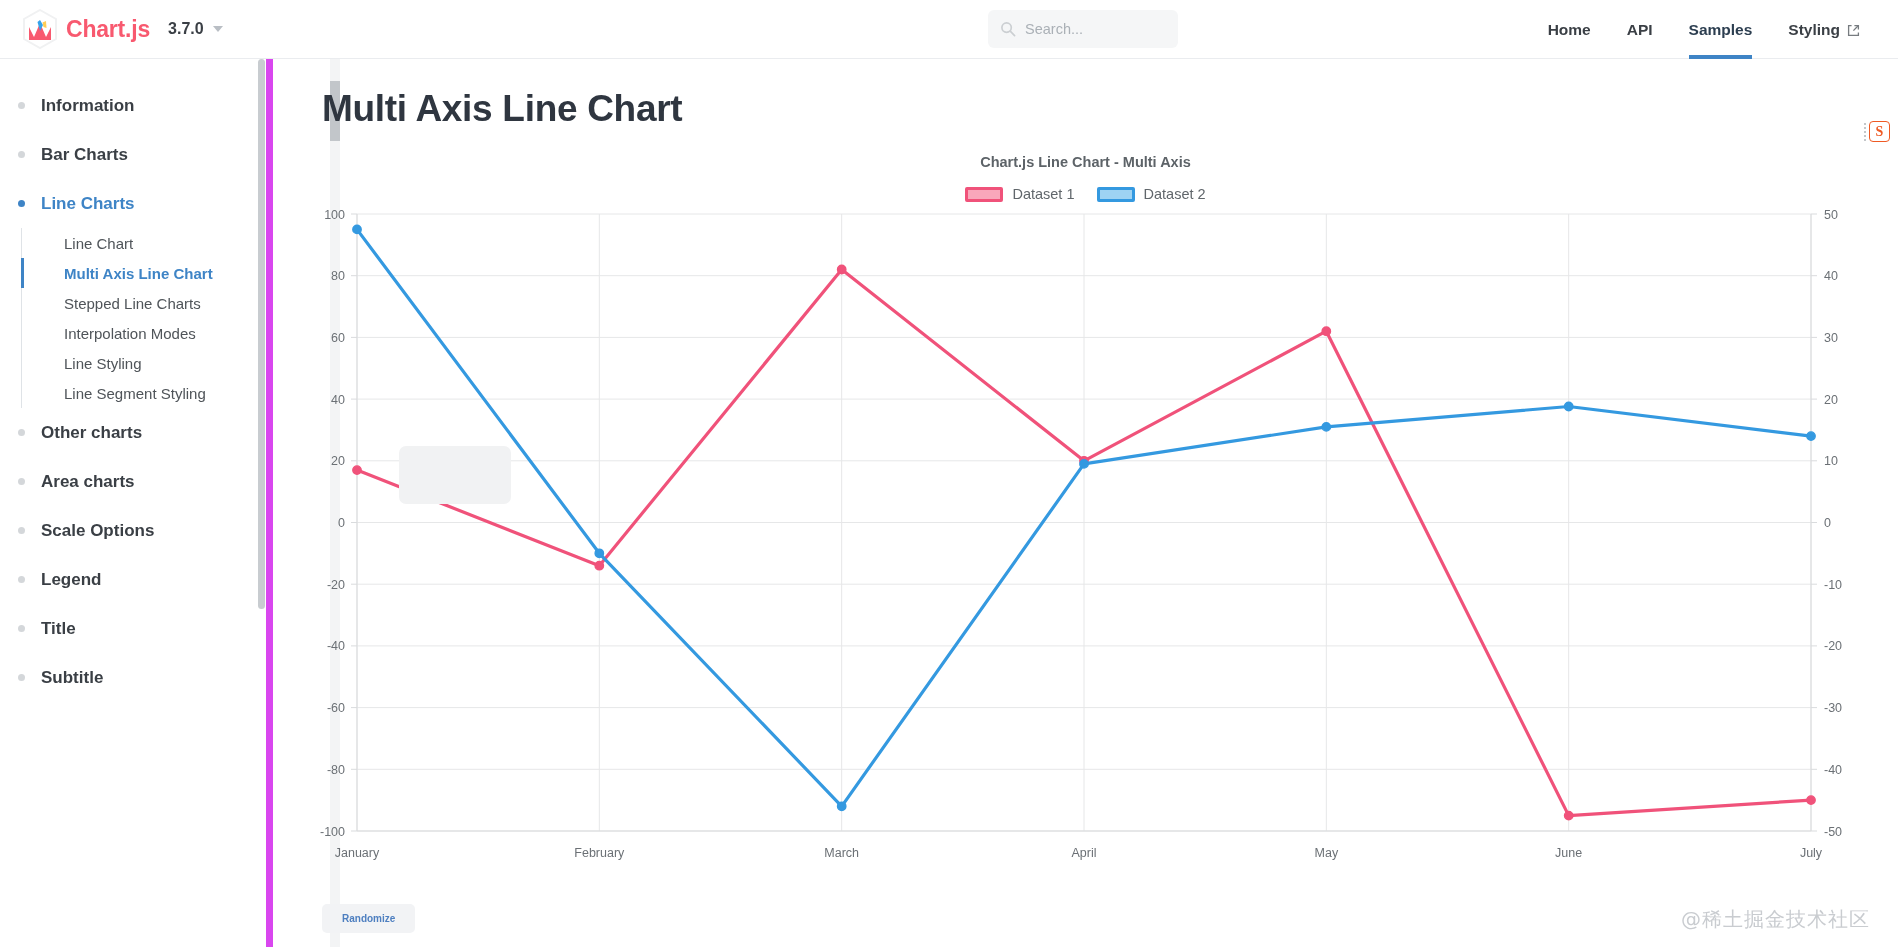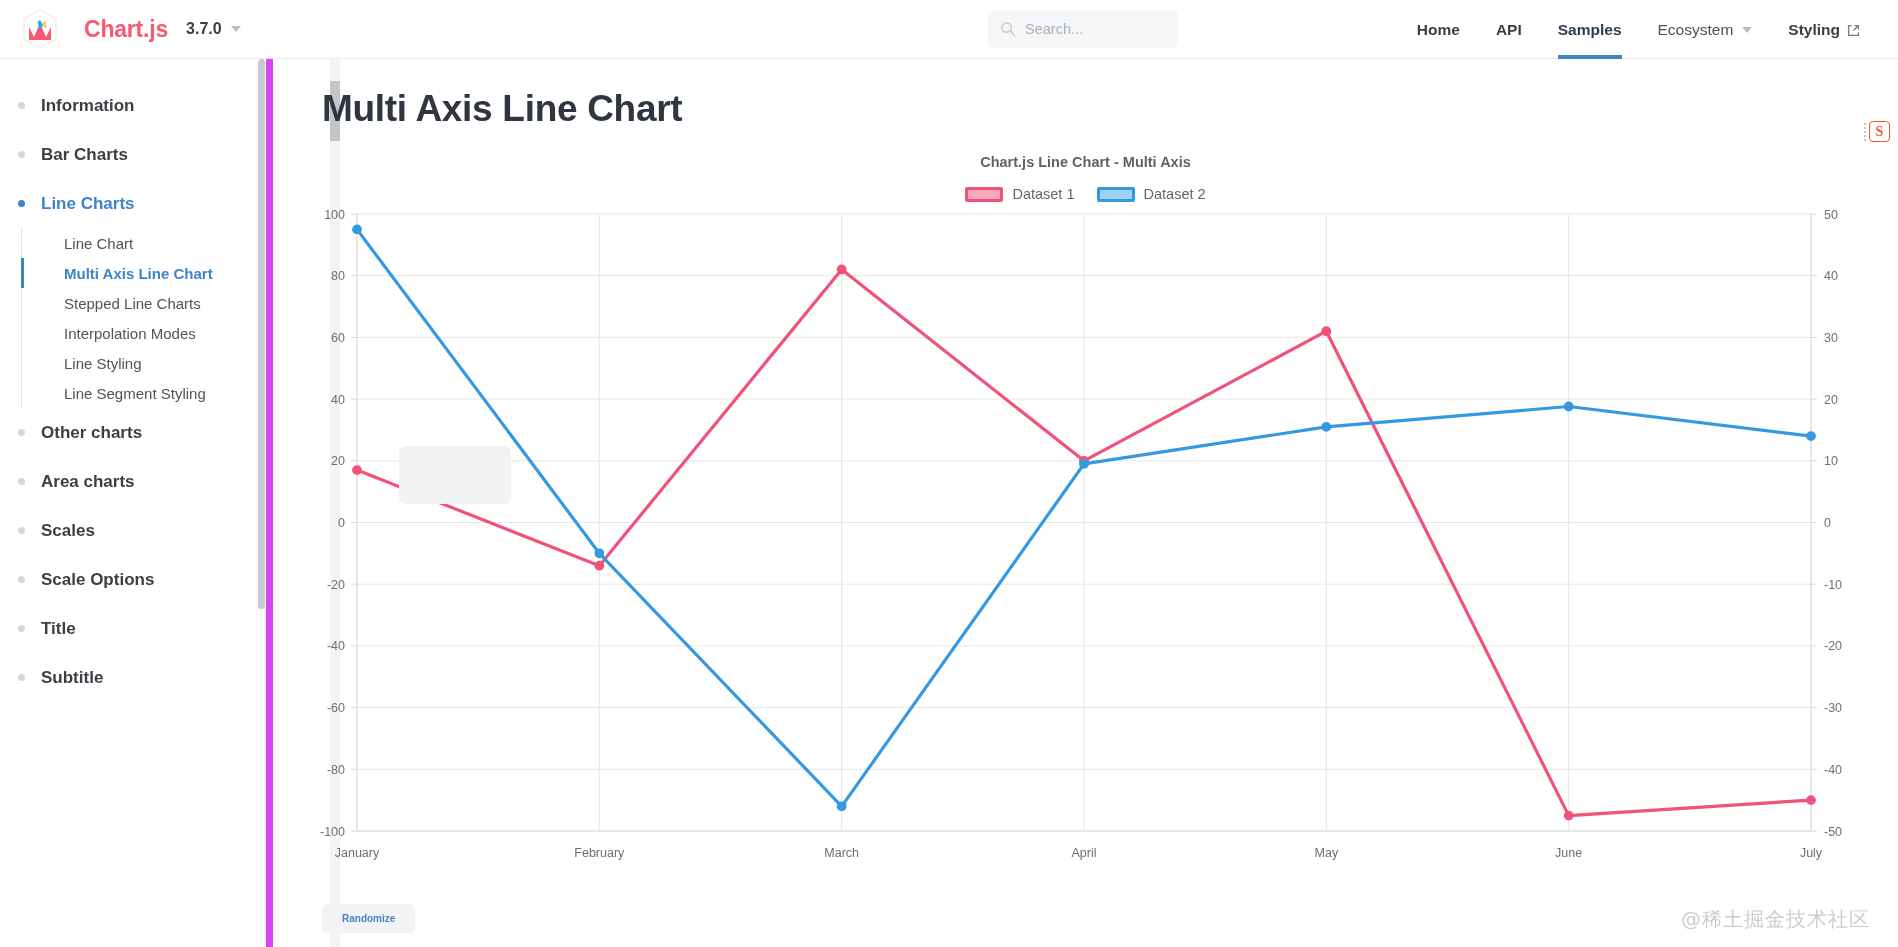--- a/index.html
+++ b/index.html
@@ -21,21 +21,21 @@
     display: flex; align-items: center;
     z-index: 30;
   }
   .brand { display: flex; align-items: center; margin-left: 22px; }
   .logo-hex {
     width: 36px; height: 40px; position: relative; flex: none;
   }
   .logo-hex svg { display: block; }
   .brand-name {
     font-size: 23px; font-weight: 700; color: #f8596f;
-    margin-left: 26px; letter-spacing: -0.2px;
+    margin-left: 8px; letter-spacing: -0.2px;
   }
   .brand-version {
     font-size: 16px; font-weight: 600; color: #3a3f45;
     margin-left: 18px;
   }
   .caret-down {
     width: 0; height: 0; margin-left: 9px;
     border-left: 5px solid transparent;
     border-right: 5px solid transparent;
     border-top: 6px solid #b9bec4;
@@ -246,24 +246,20 @@
   <div class="nav-links">
     <div class="nav-link">
       <span>Home</span>
     </div>
     <div class="nav-link">
       <span>API</span>
     </div>
     <div class="nav-link active">
       <span>Samples</span>
     </div>
-    <div class="nav-link muted">
-      <span>Ecosystem</span>
-      <span class="nav-caret"></span>
-    </div>
     <div class="nav-link">
       <span>Styling</span>
       <span class="ext-icon">
         <svg width="13" height="13" viewBox="0 0 13 13">
           <path d="M4.6 1.6 H1.6 V11.4 H11.4 V8.4" fill="none" stroke="#4a5056" stroke-width="1.3"></path>
           <path d="M7.4 1.6 H11.4 V5.6" fill="none" stroke="#4a5056" stroke-width="1.3"></path>
           <line x1="11.2" y1="1.8" x2="6.4" y2="6.6" stroke="#4a5056" stroke-width="1.3"></line>
         </svg>
       </span>
     </div>
@@ -310,25 +306,25 @@
   <div class="sb-group">
     <span class="sb-bullet"></span>
     <span class="sb-group-label">Other charts</span>
   </div>
   <div class="sb-group">
     <span class="sb-bullet"></span>
     <span class="sb-group-label">Area charts</span>
   </div>
   <div class="sb-group">
     <span class="sb-bullet"></span>
-    <span class="sb-group-label">Scales</span>
-  </div>
-  <div class="sb-group">
-    <span class="sb-bullet"></span>
     <span class="sb-group-label">Scale Options</span>
+  </div>
+  <div class="sb-group">
+    <span class="sb-bullet"></span>
+    <span class="sb-group-label">Legend</span>
   </div>
   <div class="sb-group">
     <span class="sb-bullet"></span>
     <span class="sb-group-label">Title</span>
   </div>
   <div class="sb-group">
     <span class="sb-bullet"></span>
     <span class="sb-group-label">Subtitle</span>
   </div>
 

